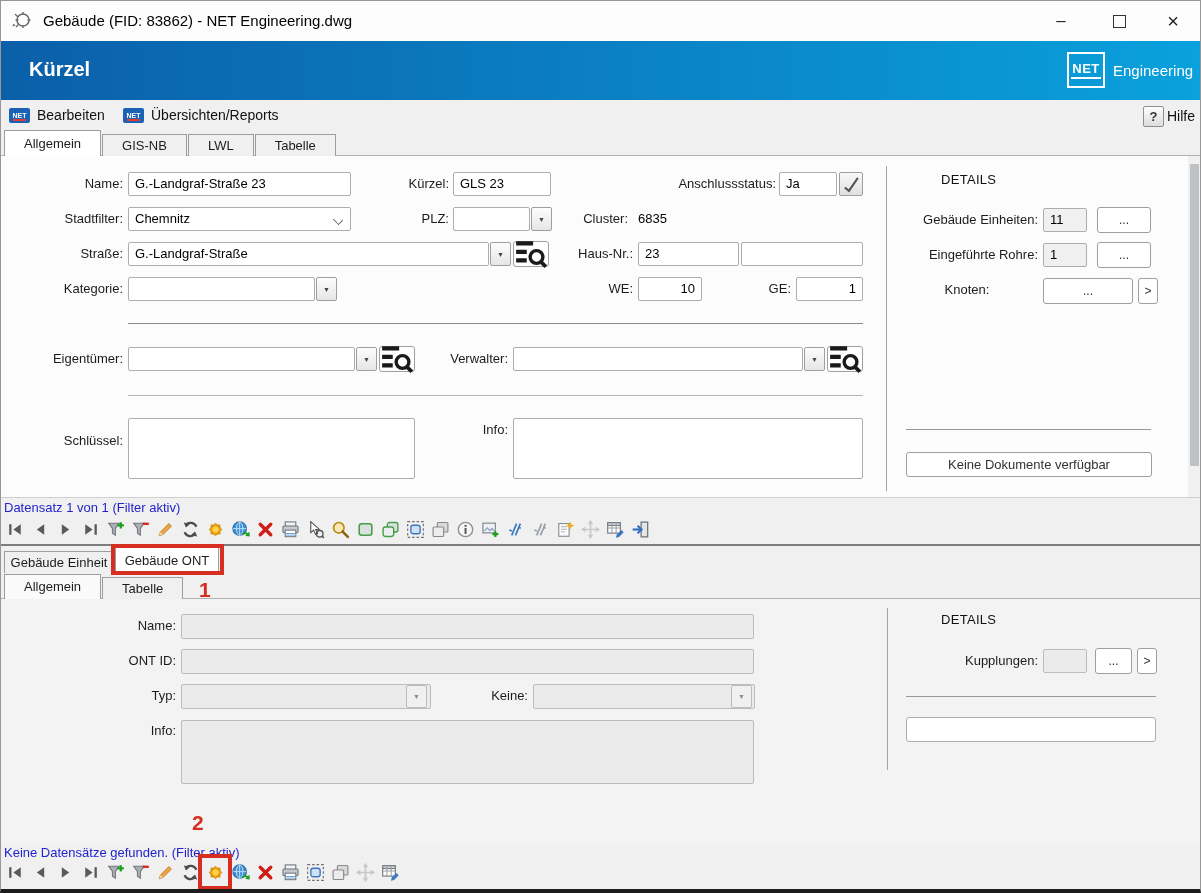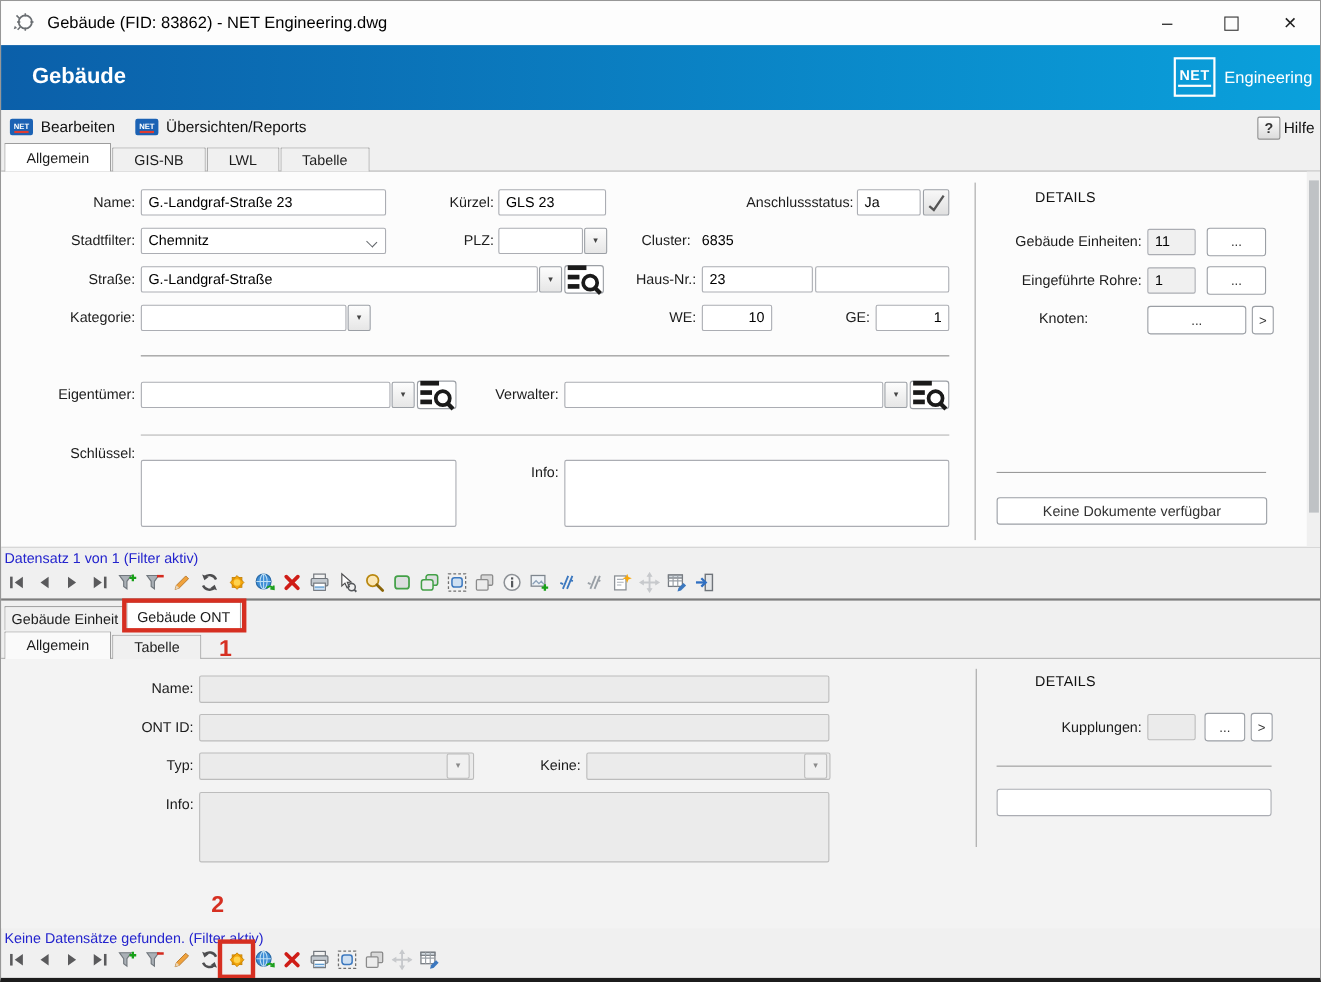--- a/index.html
+++ b/index.html
@@ -95,21 +95,21 @@
     </span>
     <span class="abs title-text">Gebäude (FID: 83862) - NET Engineering.dwg</span>
     <span class="abs wbtn" style="left:1037px;">–</span>
     <span class="abs wbtn" style="left:1095px;">
         <i class="wmax-glyph"></i>
       </span>
     <span class="abs wbtn" style="left:1149px;font-size:20px;">×</span>
   </div>
 
   <div class="abs header">
-    <span class="abs header-title" style="left:28px;top:17px;">Gebäude</span>
+    <span class="abs header-title" style="left:28px;top:17px;">Kürzel</span>
     <span class="abs brandbox" style="left:1066px;top:11px;">
         <span>NET</span>
       </span>
     <span class="abs brandname" style="left:1112px;top:21px;">Engineering</span>
   </div>
 
   <div class="abs menuitem" style="left:8px;">
     <span class="netbadge">NET</span>
     <span>Bearbeiten</span>
   </div>
@@ -205,21 +205,21 @@
         <rect x="1" y="2" width="8" height="2" fill="#1a1a1a"></rect>
         <rect x="1" y="6" width="5" height="2" fill="#1a1a1a"></rect>
         <rect x="1" y="10" width="5" height="2" fill="#1a1a1a"></rect>
         <circle cx="10.6" cy="9.4" r="3" fill="none" stroke="#1a1a1a" stroke-width="1.6"></circle>
         <path d="M12.8 11.8 L15 14" stroke="#1a1a1a" stroke-width="1.8"></path>
       </svg>
   </span>
 
   <div class="abs hline" style="left:127px;top:394px;width:735px;background:#b5b5b5;"></div>
 
-  <span class="abs lbl" style="left:20px;top:403px;width:102px;">Schlüssel:</span>
+  <span class="abs lbl" style="left:20px;top:432px;width:102px;">Schlüssel:</span>
   <div class="abs fld area" style="left:127px;top:417px;width:287px;"></div>
   <span class="abs lbl" style="left:455px;top:421px;width:52px;">Info:</span>
   <div class="abs fld area" style="left:512px;top:417px;width:350px;"></div>
 
   <div class="abs vline" style="left:885px;top:165px;height:325px;"></div>
   <span class="abs details-h" style="left:905px;top:171px;">DETAILS</span>
 
   <span class="abs lbl" style="left:895px;top:211px;width:142px;">Gebäude Einheiten:</span>
   <div class="abs fld" style="left:1042px;top:207px;width:44px;background:#f0f0f0;">11</div>
   <span class="abs btn" style="left:1096px;top:206px;width:54px;height:26px;">...</span>

